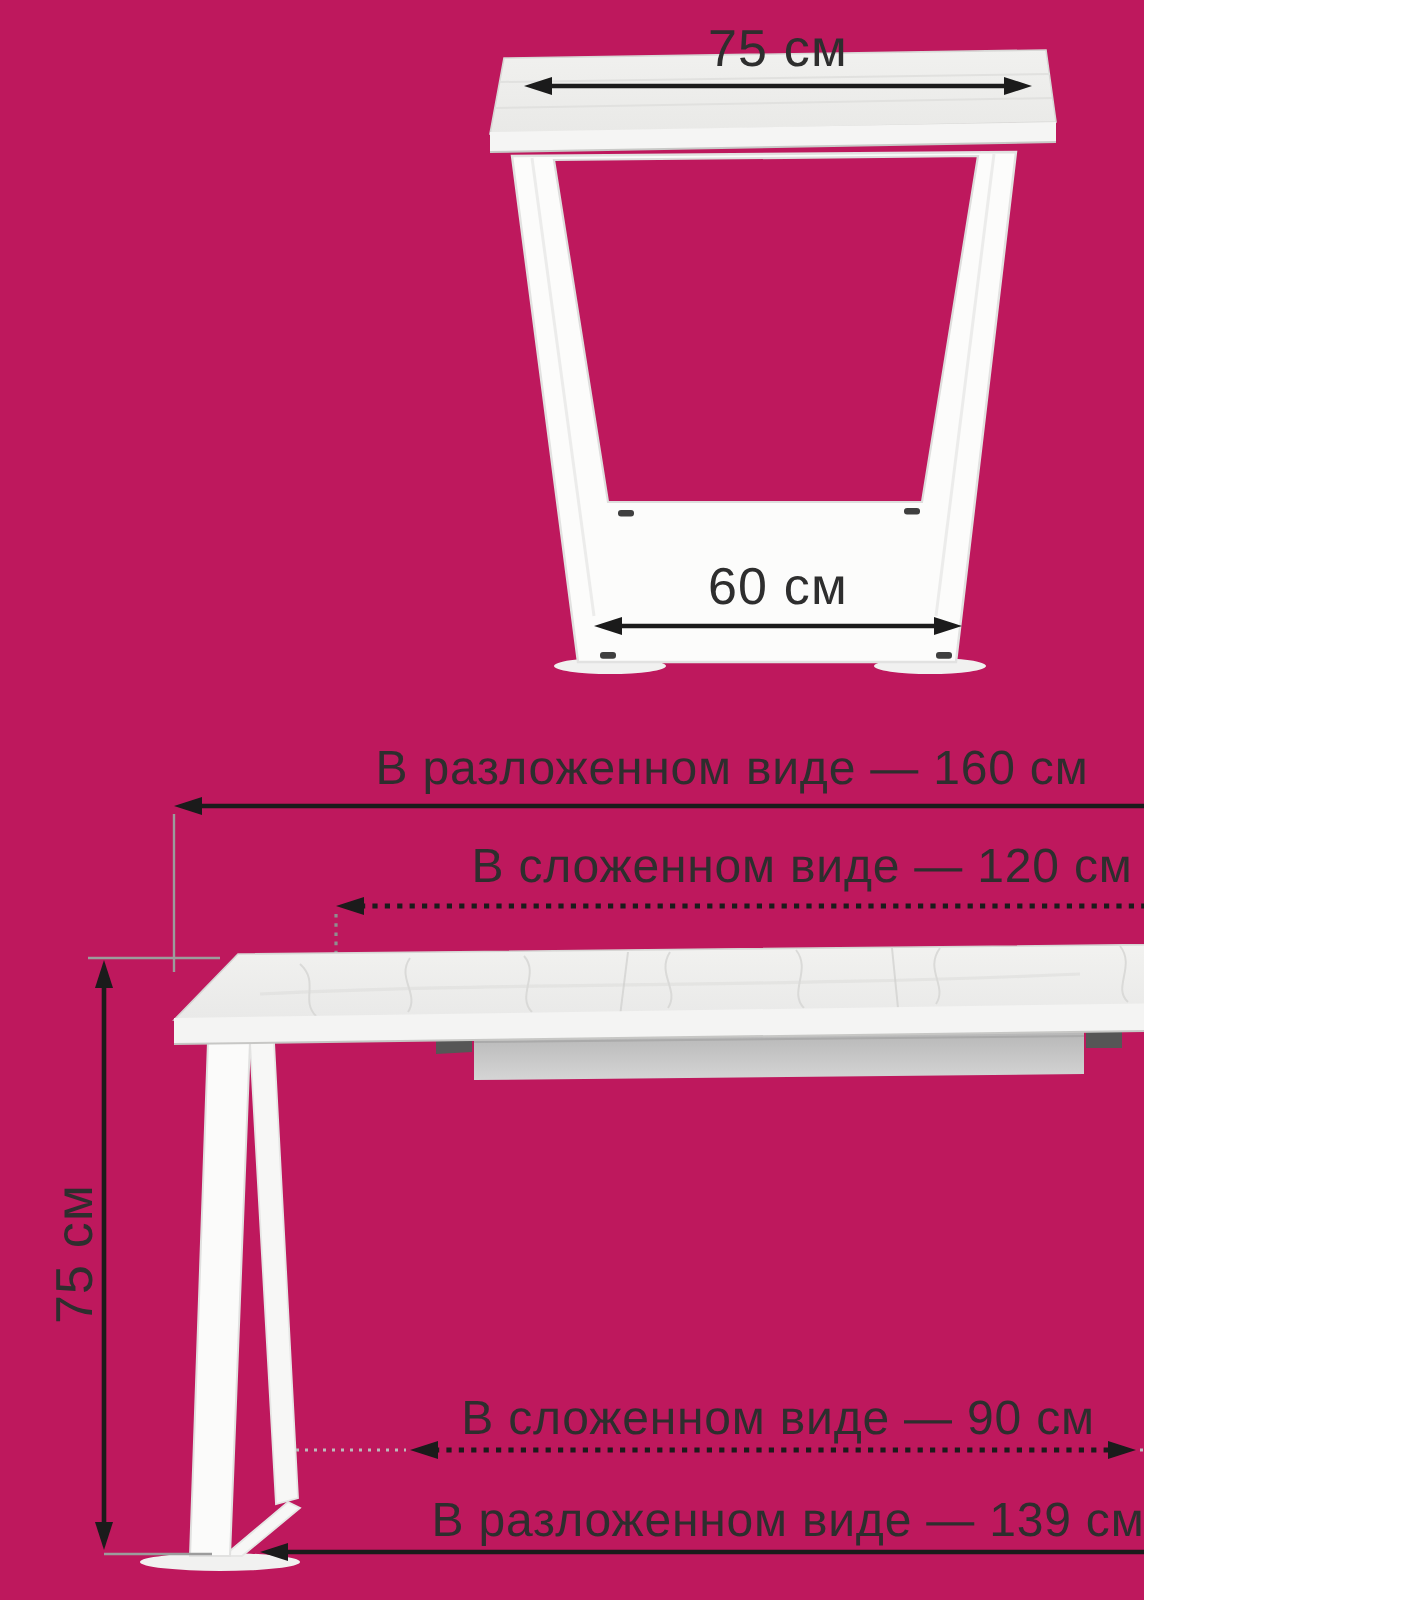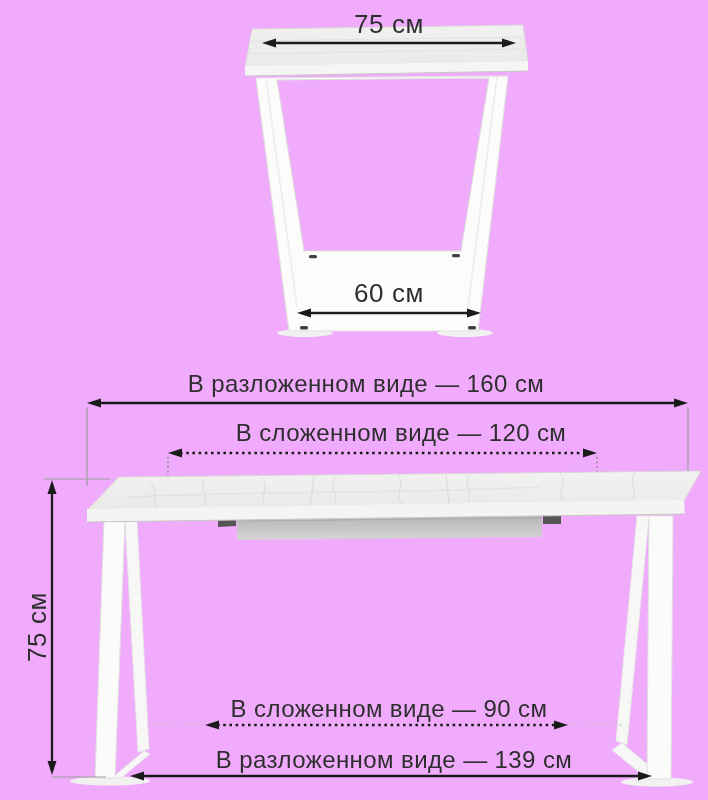--- a/index.html
+++ b/index.html
@@ -1,16 +1,16 @@
 <!DOCTYPE html>
 <html><head>
 <meta charset="utf-8">
 <style>
   html,body{margin:0;padding:0;background:#ffffff;}
-  .canvas{position:relative;width:708px;height:800px;background:#f0abfc;overflow:hidden;
+  .canvas{position:relative;width:572px;height:800px;background:#be185d;overflow:hidden;
           font-family:"Liberation Sans", sans-serif;}
   svg{display:block;}
   .dim-label{font-family:"Liberation Sans", sans-serif;font-size:24px;fill:#2e2e2e;letter-spacing:.4px;}
   .dim-label-big{font-family:"Liberation Sans", sans-serif;font-size:26px;fill:#2e2e2e;letter-spacing:.6px;}
   .dim-line{stroke:#1b1b1b;stroke-width:2.3;}
   .dim-dotted{stroke:#1b1b1b;stroke-width:2.6;stroke-dasharray:2.6 3.6;}
   .ext-line{stroke:#9c9c9c;stroke-width:1.2;}
   .ext-dotted{stroke:#8f8f8f;stroke-width:1.6;stroke-dasharray:1.8 2.8;}
   .faint-dotted{stroke:#bcbcbc;stroke-width:1.5;stroke-dasharray:1.5 3;}
   .arrow-head{fill:#1b1b1b;stroke:none;}

